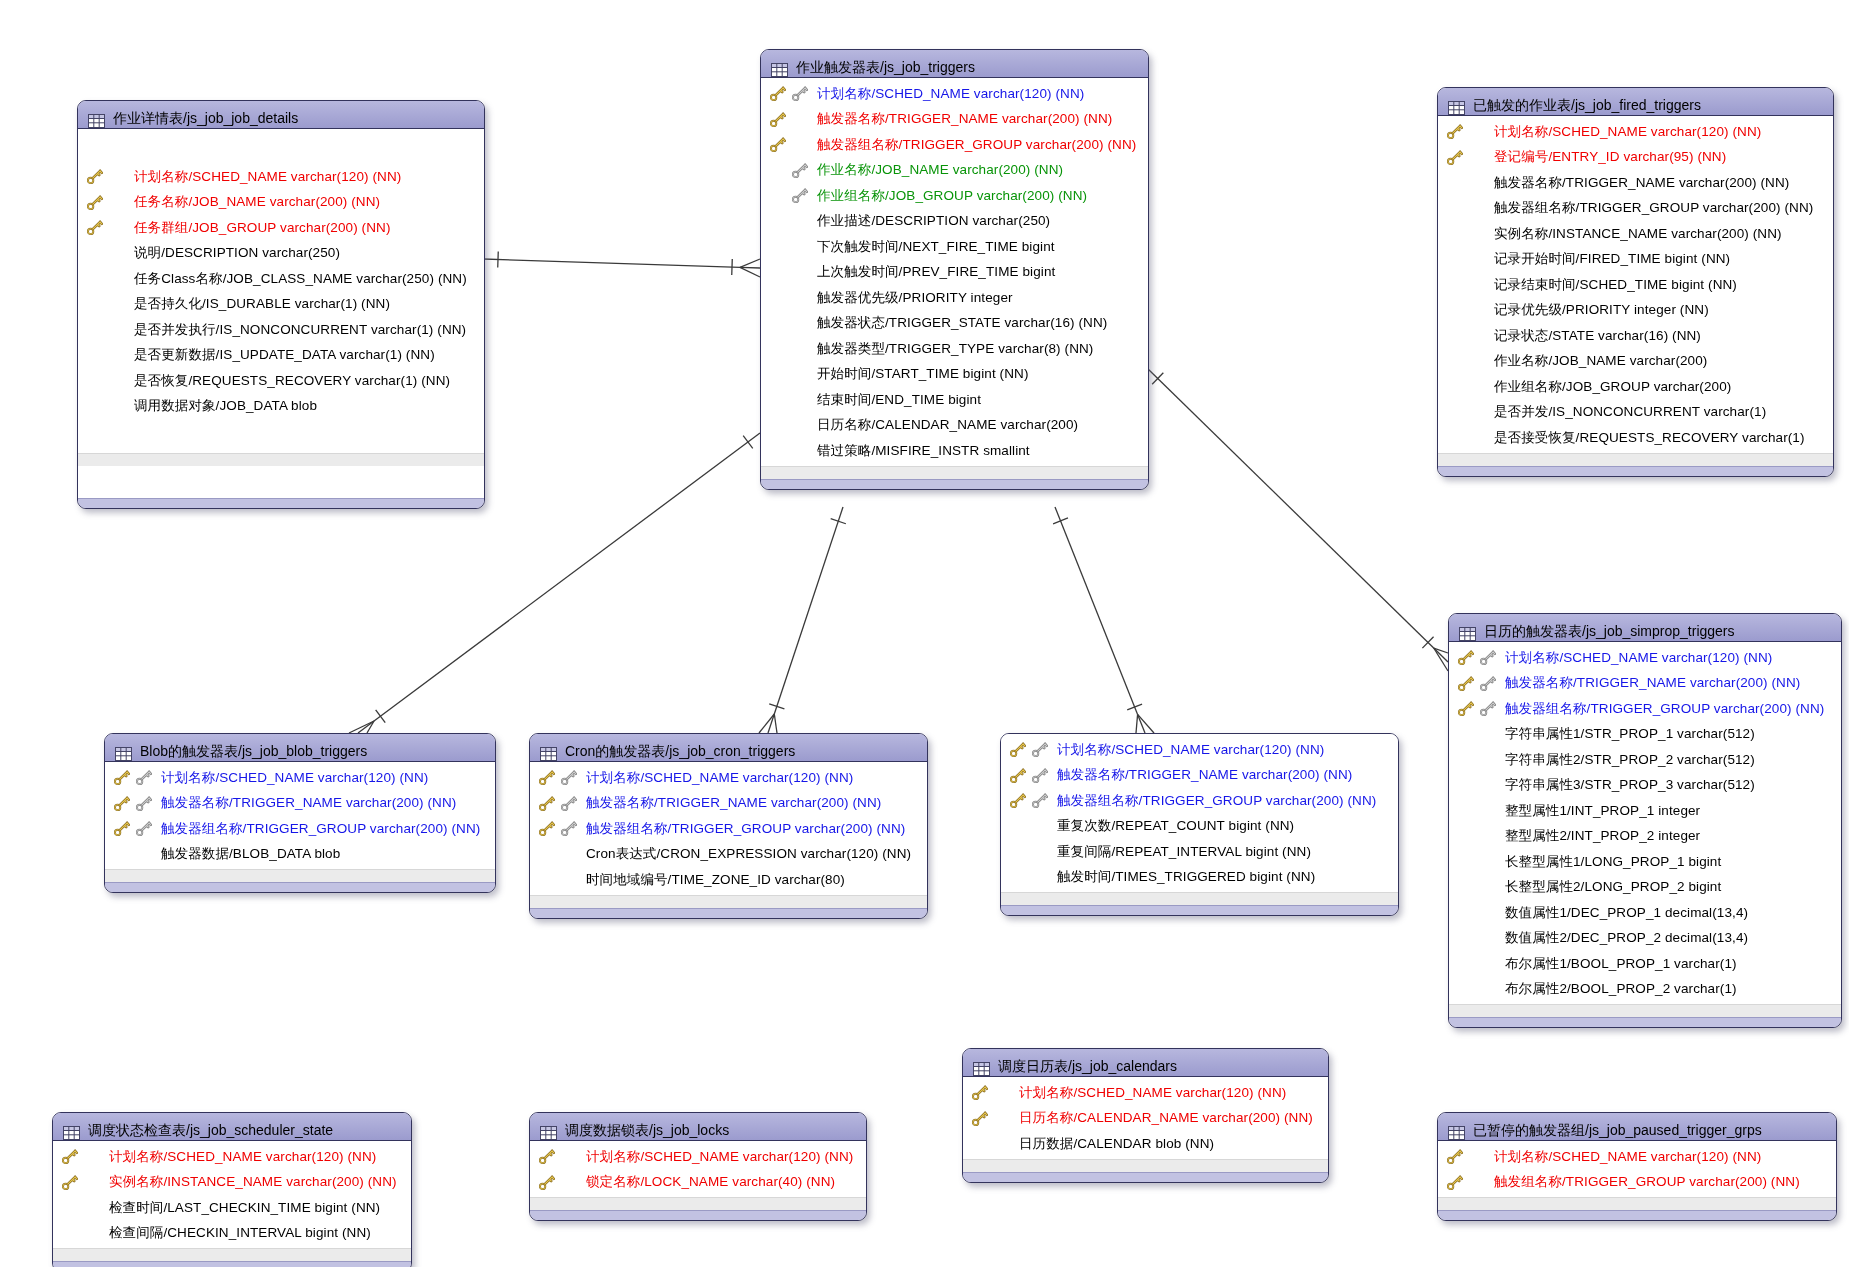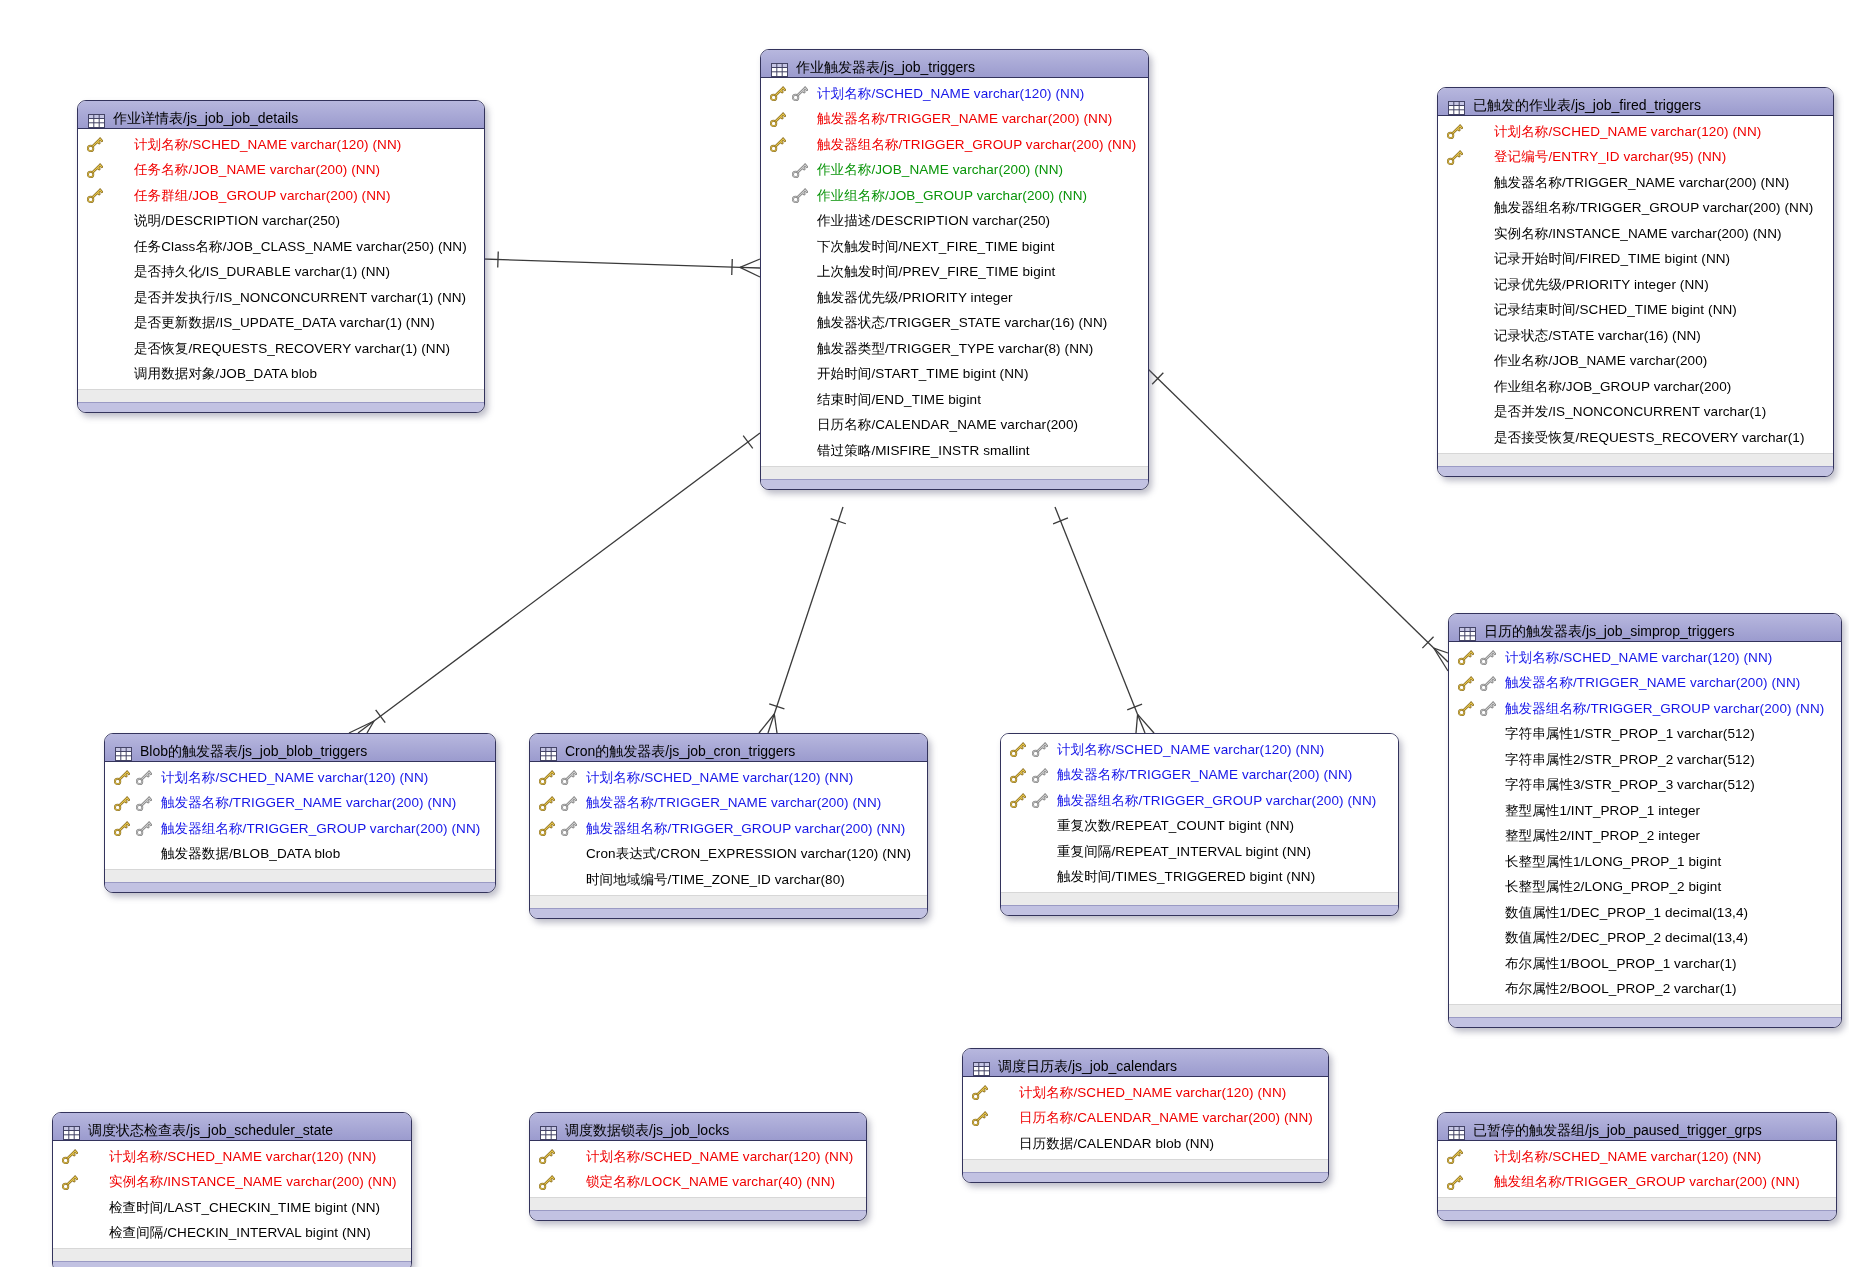--- a/index.html
+++ b/index.html
@@ -73,21 +73,21 @@
       <g>
         <line x1="1147" y1="368" x2="1433.6924764158894" y2="648.0252095224967" class="rel-line"></line>
         <line x1="1433.6924764158894" y1="648.0252095224967" x2="1448" y2="653" class="rel-line"></line>
         <line x1="1433.6924764158894" y1="648.0252095224967" x2="1448" y2="662" class="rel-line"></line>
         <line x1="1433.6924764158894" y1="648.0252095224967" x2="1448" y2="671" class="rel-line"></line>
         <line x1="1433.5593831732465" y1="636.712283897851" x2="1422.379550791244" y2="648.1583027651395" class="rel-line"></line>
         <line x1="1163.3205588790843" y1="372.7580834244833" x2="1152.1407264970817" y2="384.20410229177173" class="rel-line"></line>
       </g>
     </svg>
   <div id="tables">
-      <div class="table-card" style="left: 77px; top: 100px; width: 406px;">
+      <div class="table-card" style="left: 77px; top: 100px; width: 406px; gap: 32px;">
         <div class="t-header">
           <span class="t-icon">
             <svg width="17" height="14" viewBox="0 0 17 14">
               <rect x="0.5" y="0.5" width="16" height="13" fill="#ffffff" stroke="#444466"></rect>
               <rect x="0.5" y="0.5" width="16" height="4" fill="#c6c6e4" stroke="#444466"></rect>
               <line x1="5.8" y1="0.5" x2="5.8" y2="13.5" stroke="#444466"></line>
               <line x1="11.2" y1="0.5" x2="11.2" y2="13.5" stroke="#444466"></line>
               <line x1="0.5" y1="8.8" x2="16.5" y2="8.8" stroke="#444466"></line>
             </svg>
           </span>
@@ -380,26 +380,26 @@
             <span class="f-label" style="color:#000000">实例名称/INSTANCE_NAME varchar(200) (NN)</span>
           </div>
           <div class="t-row">
             <span class="kslot"></span>
             <span class="kslot"></span>
             <span class="f-label" style="color:#000000">记录开始时间/FIRED_TIME bigint (NN)</span>
           </div>
           <div class="t-row">
             <span class="kslot"></span>
             <span class="kslot"></span>
+            <span class="f-label" style="color:#000000">记录结束时间/SCHED_TIME bigint (NN)</span>
+          </div>
+          <div class="t-row">
+            <span class="kslot"></span>
+            <span class="kslot"></span>
             <span class="f-label" style="color:#000000">记录优先级/PRIORITY integer (NN)</span>
-          </div>
-          <div class="t-row">
-            <span class="kslot"></span>
-            <span class="kslot"></span>
-            <span class="f-label" style="color:#000000">记录结束时间/SCHED_TIME bigint (NN)</span>
           </div>
           <div class="t-row">
             <span class="kslot"></span>
             <span class="kslot"></span>
             <span class="f-label" style="color:#000000">记录状态/STATE varchar(16) (NN)</span>
           </div>
           <div class="t-row">
             <span class="kslot"></span>
             <span class="kslot"></span>
             <span class="f-label" style="color:#000000">作业名称/JOB_NAME varchar(200)</span>

